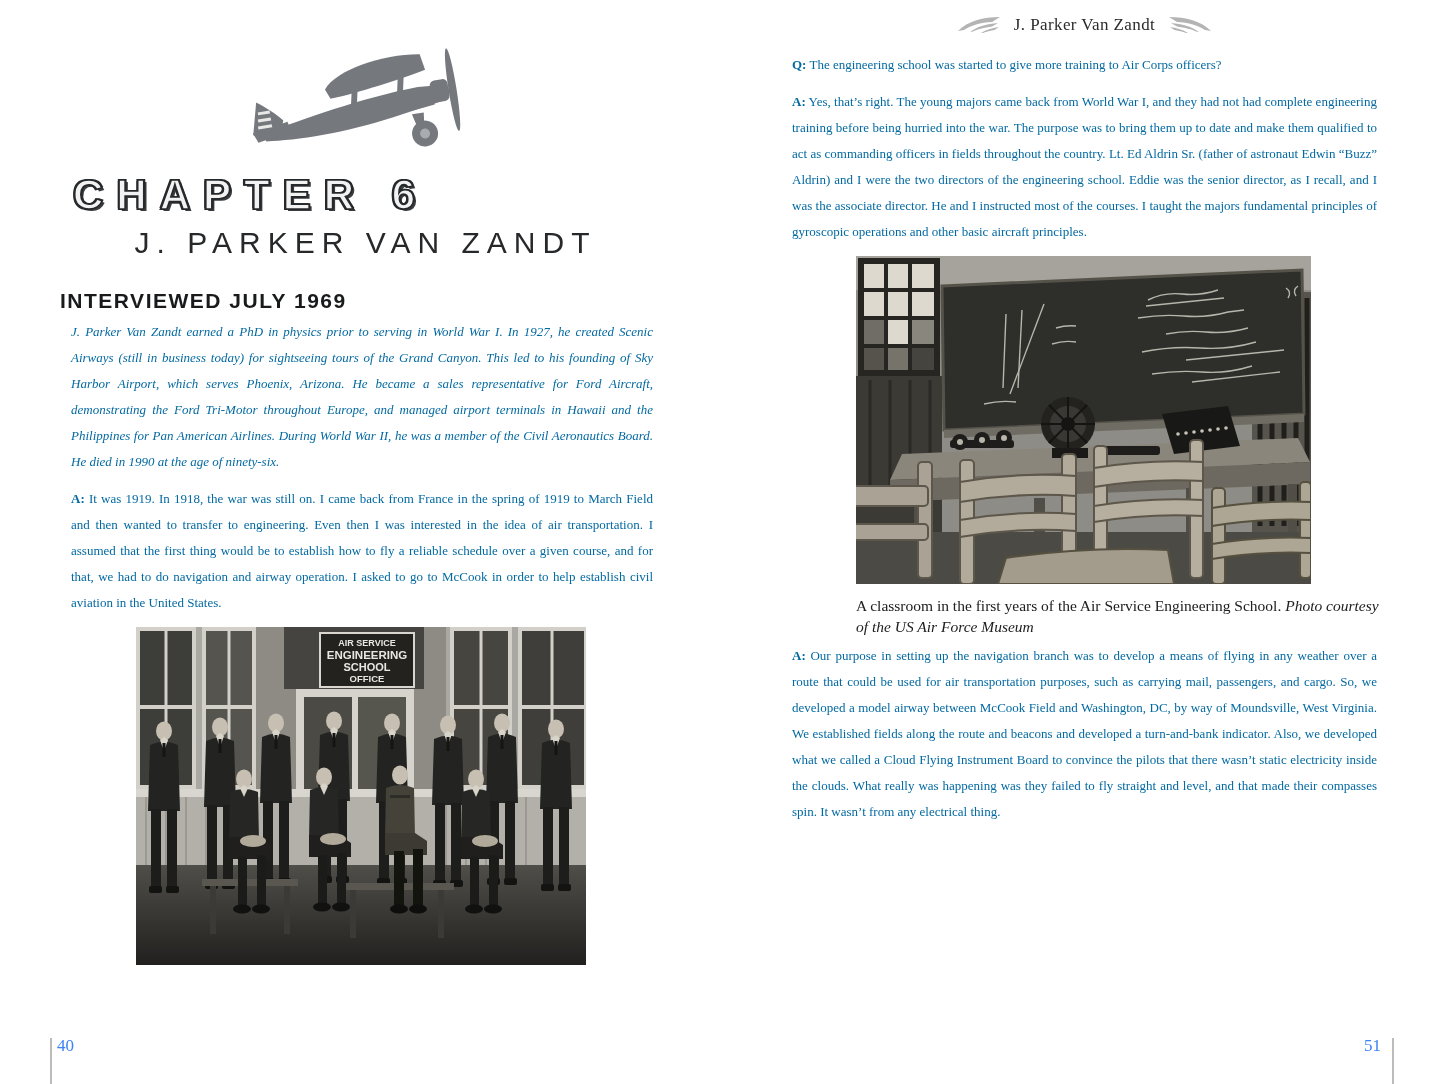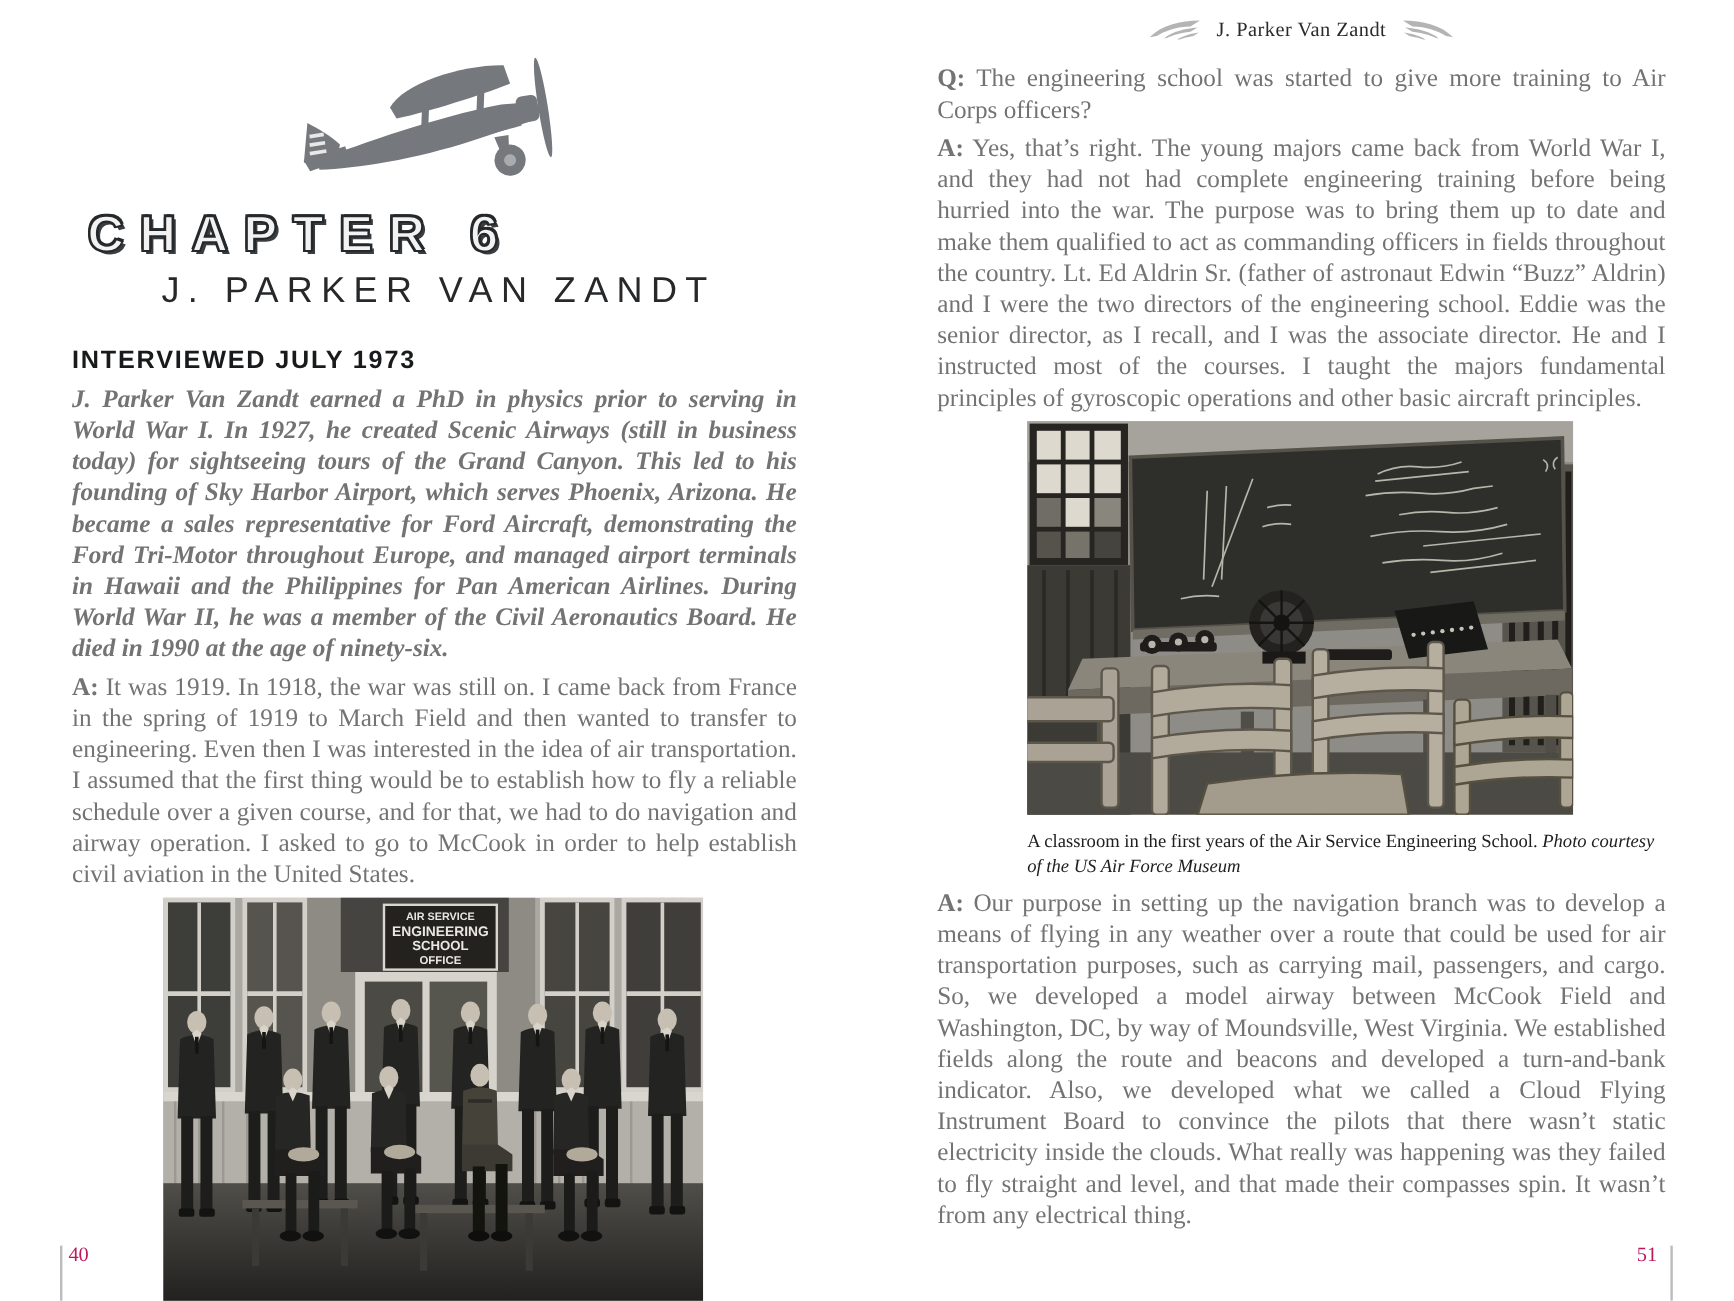--- a/index.html
+++ b/index.html
@@ -26,43 +26,43 @@
     font-family:"Liberation Sans", sans-serif;font-weight:400;
     font-size:30px;line-height:34px;letter-spacing:7px;text-indent:7px;color:#26282a;
   }
   .section-heading{
     margin:28px 0 0;text-align:left;
     font-family:"Liberation Sans", sans-serif;font-weight:700;
     font-size:21px;line-height:25px;letter-spacing:1.5px;color:#191a1b;
   }
 
   
-  p.body{margin:0;font-size:21px;line-height:26px;text-align:justify;color:#737373;}
-  p.intro{margin-top:6px;font-style:italic;font-weight:bold;}
+  p.body{margin:11px;font-size:13px;line-height:26px;text-align:justify;color:#0369a1;}
+  p.intro{margin-top:6px;font-style:italic;}
   p.q{margin-top:13px;}
   p.a{margin-top:6px;}
   .pfx{font-weight:700;}
 
   
   figure{margin:7px 0 0 76px;width:432px;padding:0;}
   figure.right-fig{margin-left:75px;width:537px;}
   figcaption{
     margin-top:7px;font-size:15.5px;line-height:21px;color:#202020;text-align:left;
   }
   figcaption i{font-style:italic;}
 
   
   .running-header{
     margin:14px 0 0;display:flex;align-items:center;justify-content:center;gap:12px;
     font-size:17px;line-height:22px;color:#2b2b2b;letter-spacing:0.4px;
   }
   .wing{display:block;}
 
   
-  .page-num{position:absolute;font-size:17px;color:#be185d;}
+  .page-num{position:absolute;font-size:17px;color:#3b82f6;}
   .page-num-left{left:57px;top:1036px;}
   .page-num-right{left:1364px;top:1036px;}
   .edge-rule{position:absolute;top:1038px;width:2px;height:46px;background:#bcbcbc;}
   .edge-rule-left{left:50px;}
   .edge-rule-right{left:1392px;}
 </style>
 </head>
 <body>
 
 <div class="page page-left">
@@ -91,21 +91,21 @@
       <rect x="14" y="64" width="14" height="3" fill="#e8e8e6"></rect>
 
       <path d="M168 76 L172 92 L178 92 L180 76 Z"></path>
       <circle cx="178" cy="97" r="13"></circle>
       <circle cx="178" cy="97" r="5" fill="#a9acae"></circle>
     </g>
   </svg>
 
   <h1 class="chapter-label">CHAPTER 6</h1>
   <h2 class="chapter-title">J. PARKER VAN ZANDT</h2>
-  <h3 class="section-heading">INTERVIEWED JULY 1973</h3>
+  <h3 class="section-heading">INTERVIEWED JULY 1969</h3>
 
   <p class="body intro">J. Parker Van Zandt earned a PhD in physics prior to serving in World War I. In 1927, he created Scenic Airways (still in business today) for sightseeing tours of the Grand Canyon. This led to his founding of Sky Harbor Airport, which serves Phoenix, Arizona. He became a sales representative for Ford Aircraft, demonstrating the Ford Tri-Motor throughout Europe, and managed airport terminals in Hawaii and the Philippines for Pan American Airlines. During World War II, he was a member of the Civil Aeronautics Board. He died in 1990 at the age of ninety-six.</p>
 
   <p class="body a">
     <b class="pfx">A:</b>
     <span>It was 1919. In 1918, the war was still on. I came back from France in the spring of 1919 to March Field and then wanted to transfer to engineering. Even then I was interested in the idea of air transportation. I assumed that the first thing would be to establish how to fly a reliable schedule over a given course, and for that, we had to do navigation and airway operation. I asked to go to McCook in order to help establish civil aviation in the United States.</span>
   </p>
 
   <figure>
     <svg viewBox="0 0 450 338" width="450" height="338">

